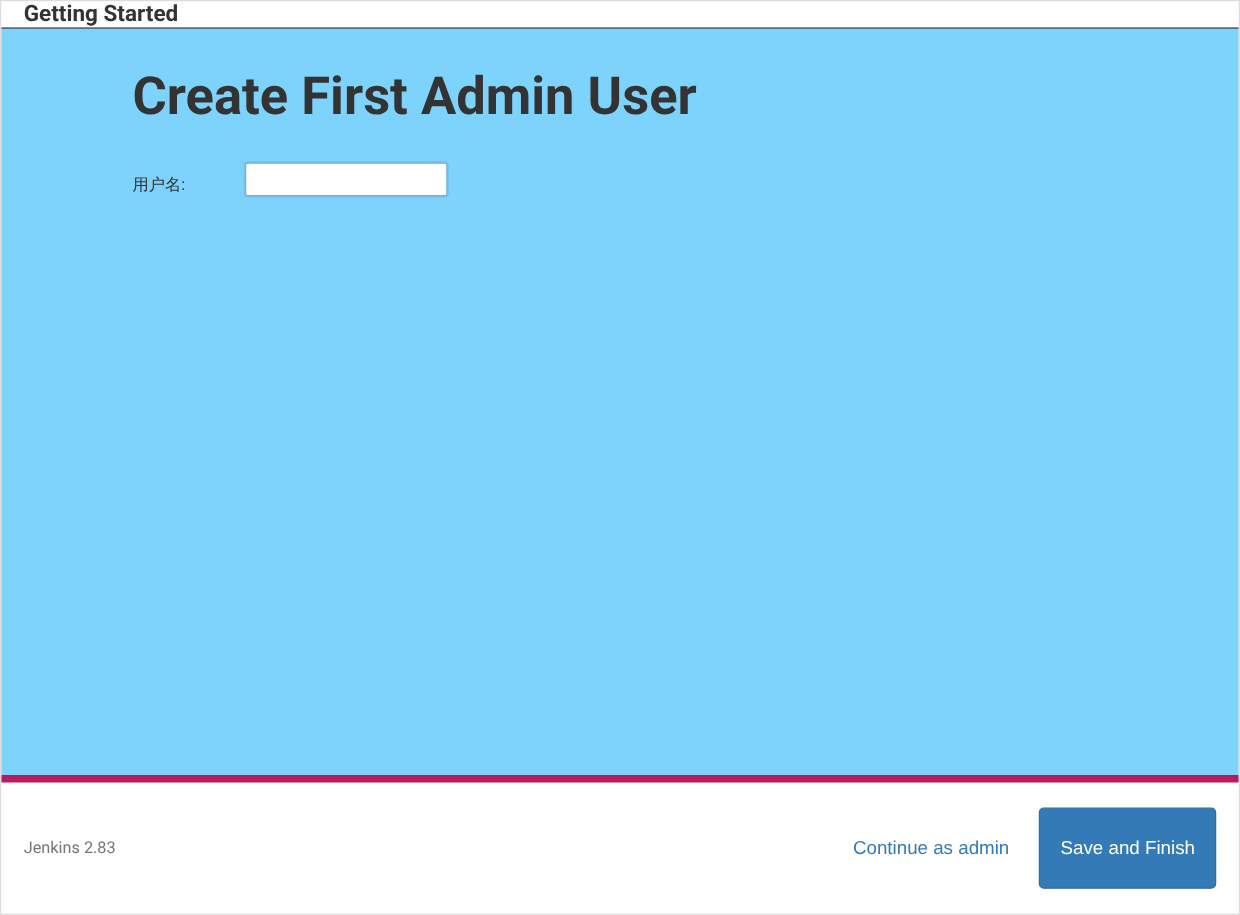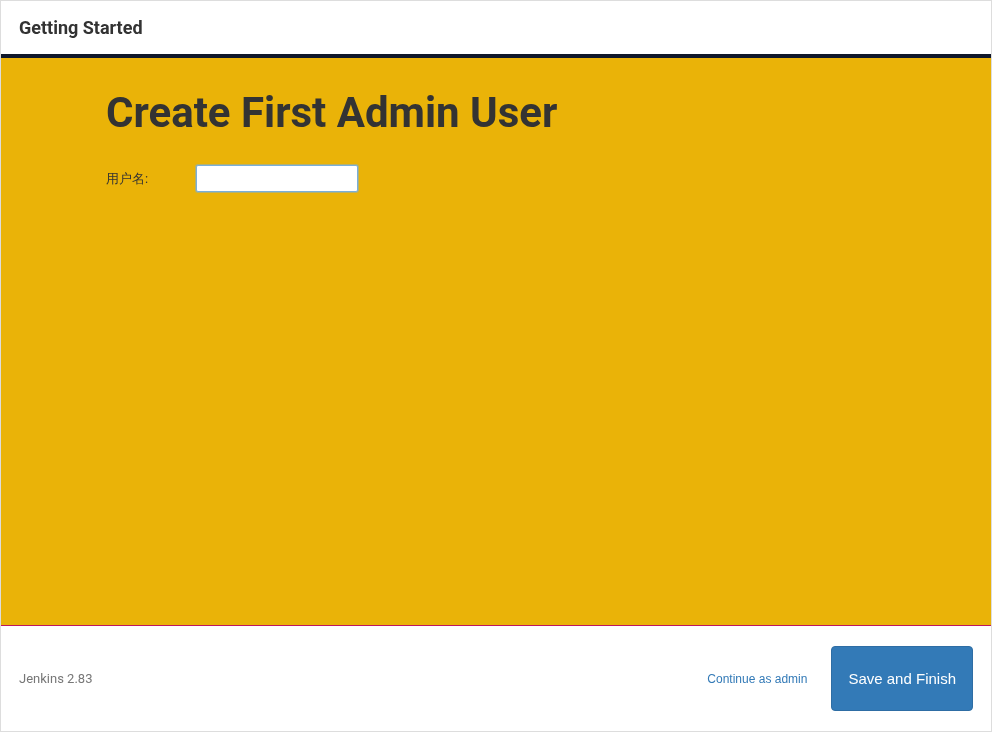--- a/index.html
+++ b/index.html
@@ -11,43 +11,43 @@
       font-family: -apple-system, BlinkMacSystemFont, "Segoe UI", Roboto, "Helvetica Neue", Arial, sans-serif;
       background: #fff;
       width: 992px;
       height: 732px;
       overflow: hidden;
       display: flex;
       flex-direction: column;
       border: 1px solid #ddd;
     }
     .header {
-      padding: 16px 18px;
-      border-bottom: 4px solid #0f172a;
+      padding: 0 18px;
+      border-bottom: 1px solid #0f172a;
       box-shadow: 0 1px 2px rgba(0,0,0,0.05);
     }
     .header-title {
       font-size: 18px;
       font-weight: 700;
       color: #333;
     }
     .content {
       flex: 1;
       padding: 30px 0 0 105px;
-      background: #eab308;
+      background: #7dd3fc;
     }
     .page-heading {
       font-size: 42px;
       font-weight: 700;
       color: #333;
       margin-bottom: 28px;
     }
     .form-row {
       display: flex;
-      align-items: center;
+      align-items: flex-end;
       margin-bottom: 12px;
     }
     .form-label {
       width: 90px;
       font-size: 13px;
       color: #333;
       text-align: left;
     }
     .form-input {
       width: 162px;
@@ -56,40 +56,40 @@
       border-radius: 2px;
       padding: 3px 6px;
       font-size: 13px;
       outline: none;
     }
     .form-input.focused {
       border: 1px solid #7aafda;
       box-shadow: 0 0 0 1px rgba(122,175,218,0.5);
     }
     .footer {
-      border-top: 1px solid #be185d;
+      border-top: 6px solid #be185d;
       padding: 20px 18px;
       display: flex;
       align-items: center;
       justify-content: space-between;
     }
     .footer-version {
       font-size: 13px;
       color: #777;
     }
     .footer-actions {
       display: flex;
       align-items: center;
       gap: 24px;
     }
     .link-button {
       background: none;
       border: none;
       color: #337ab7;
-      font-size: 12px;
+      font-size: 15px;
       cursor: pointer;
       padding: 0;
     }
     .primary-button {
       background: #337ab7;
       border: 1px solid #2e6da4;
       color: #fff;
       font-size: 15px;
       padding: 23px 16px;
       border-radius: 4px;

